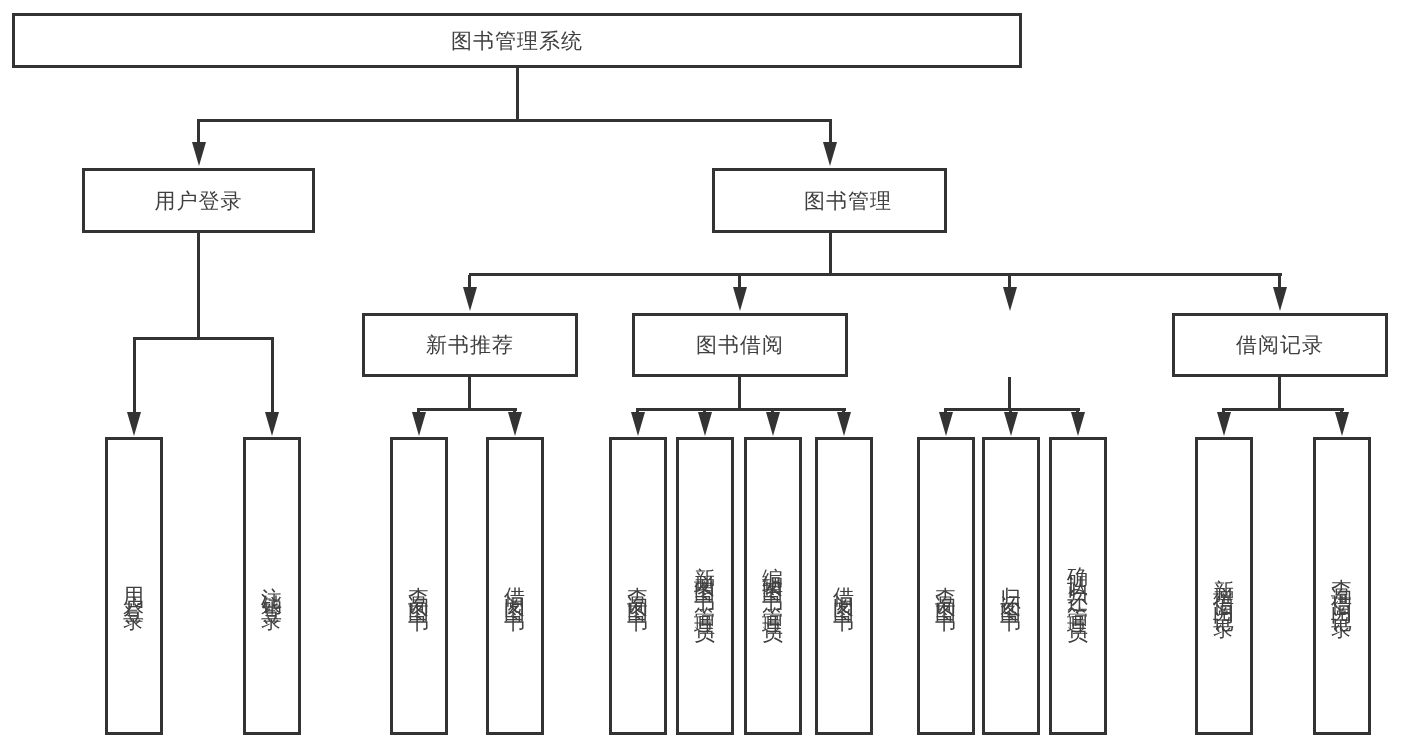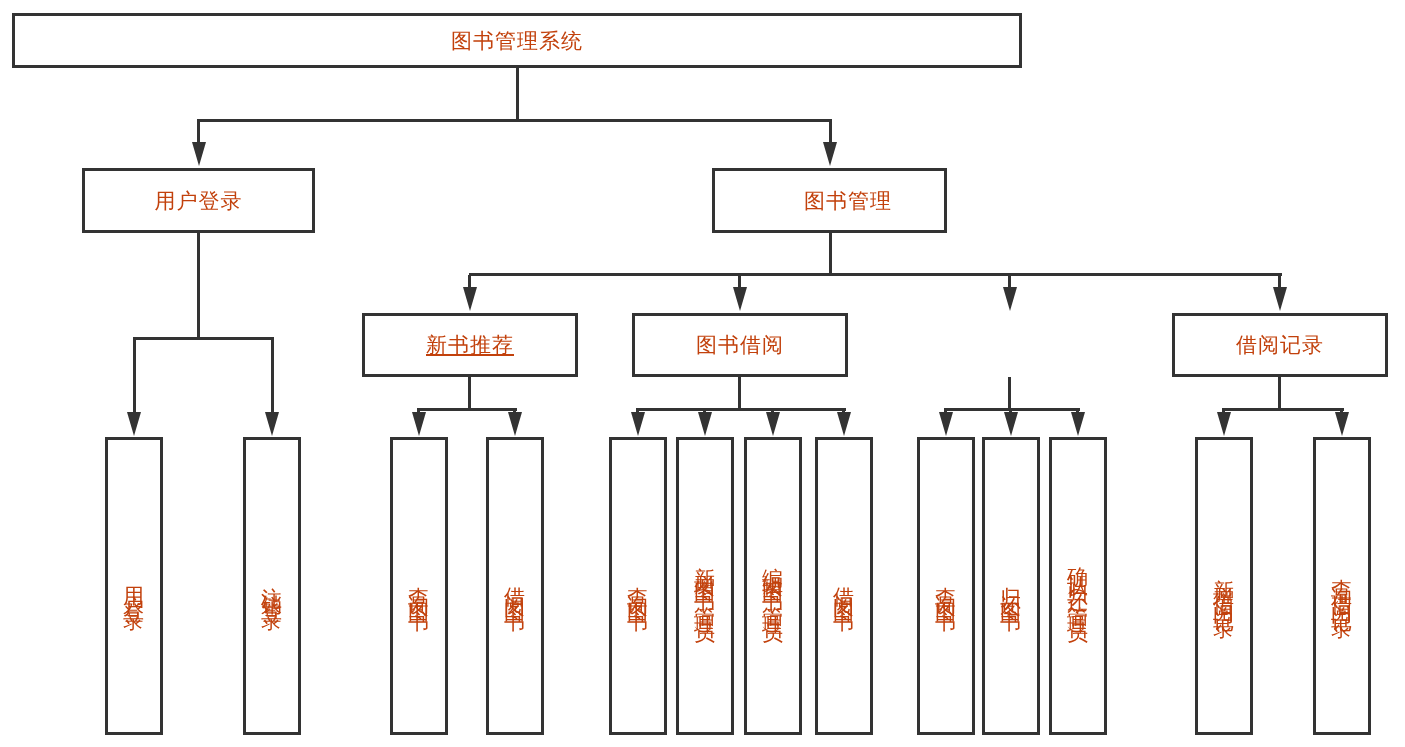--- a/index.html
+++ b/index.html
@@ -16,21 +16,21 @@
     overflow: hidden;
   }
   .box {
     position: absolute;
     box-sizing: border-box;
     border: 3px solid #333333;
     background: #ffffff;
     display: flex;
     align-items: center;
     justify-content: center;
-    color: #c2410c;
+    color: #404040;
   }
   .hbox {
     font-size: 21px;
     letter-spacing: 1px;
   }
   .vbox {
     width: 58px;
     top: 437px;
     height: 298px;
   }
@@ -99,21 +99,21 @@
   <div class="line" style="left:469px; top:273px; width:813px; height:3px;"></div>
   <div class="line" style="left:468px; top:275px; width:3px; height:14px;"></div>
   <div class="arrow" style="left:463px; top:287px;"></div>
   <div class="line" style="left:738px; top:275px; width:3px; height:14px;"></div>
   <div class="arrow" style="left:733px; top:287px;"></div>
   <div class="line" style="left:1008px; top:275px; width:3px; height:14px;"></div>
   <div class="arrow" style="left:1003px; top:287px;"></div>
   <div class="line" style="left:1278px; top:275px; width:3px; height:14px;"></div>
   <div class="arrow" style="left:1273px; top:287px;"></div>
 
-  <div class="box hbox" style="left:362px; top:313px; width:216px; height:64px;text-decoration:underline;">
+  <div class="box hbox" style="left:362px; top:313px; width:216px; height:64px;">
     <span>新书推荐</span>
   </div>
   <div class="box hbox" style="left:632px; top:313px; width:216px; height:64px;">
     <span>图书借阅</span>
   </div>
   <div class="box hbox" style="left:1172px; top:313px; width:216px; height:64px;">
     <span>借阅记录</span>
   </div>
 
   <div class="line" style="left:468px; top:377px; width:3px; height:31px;"></div>

